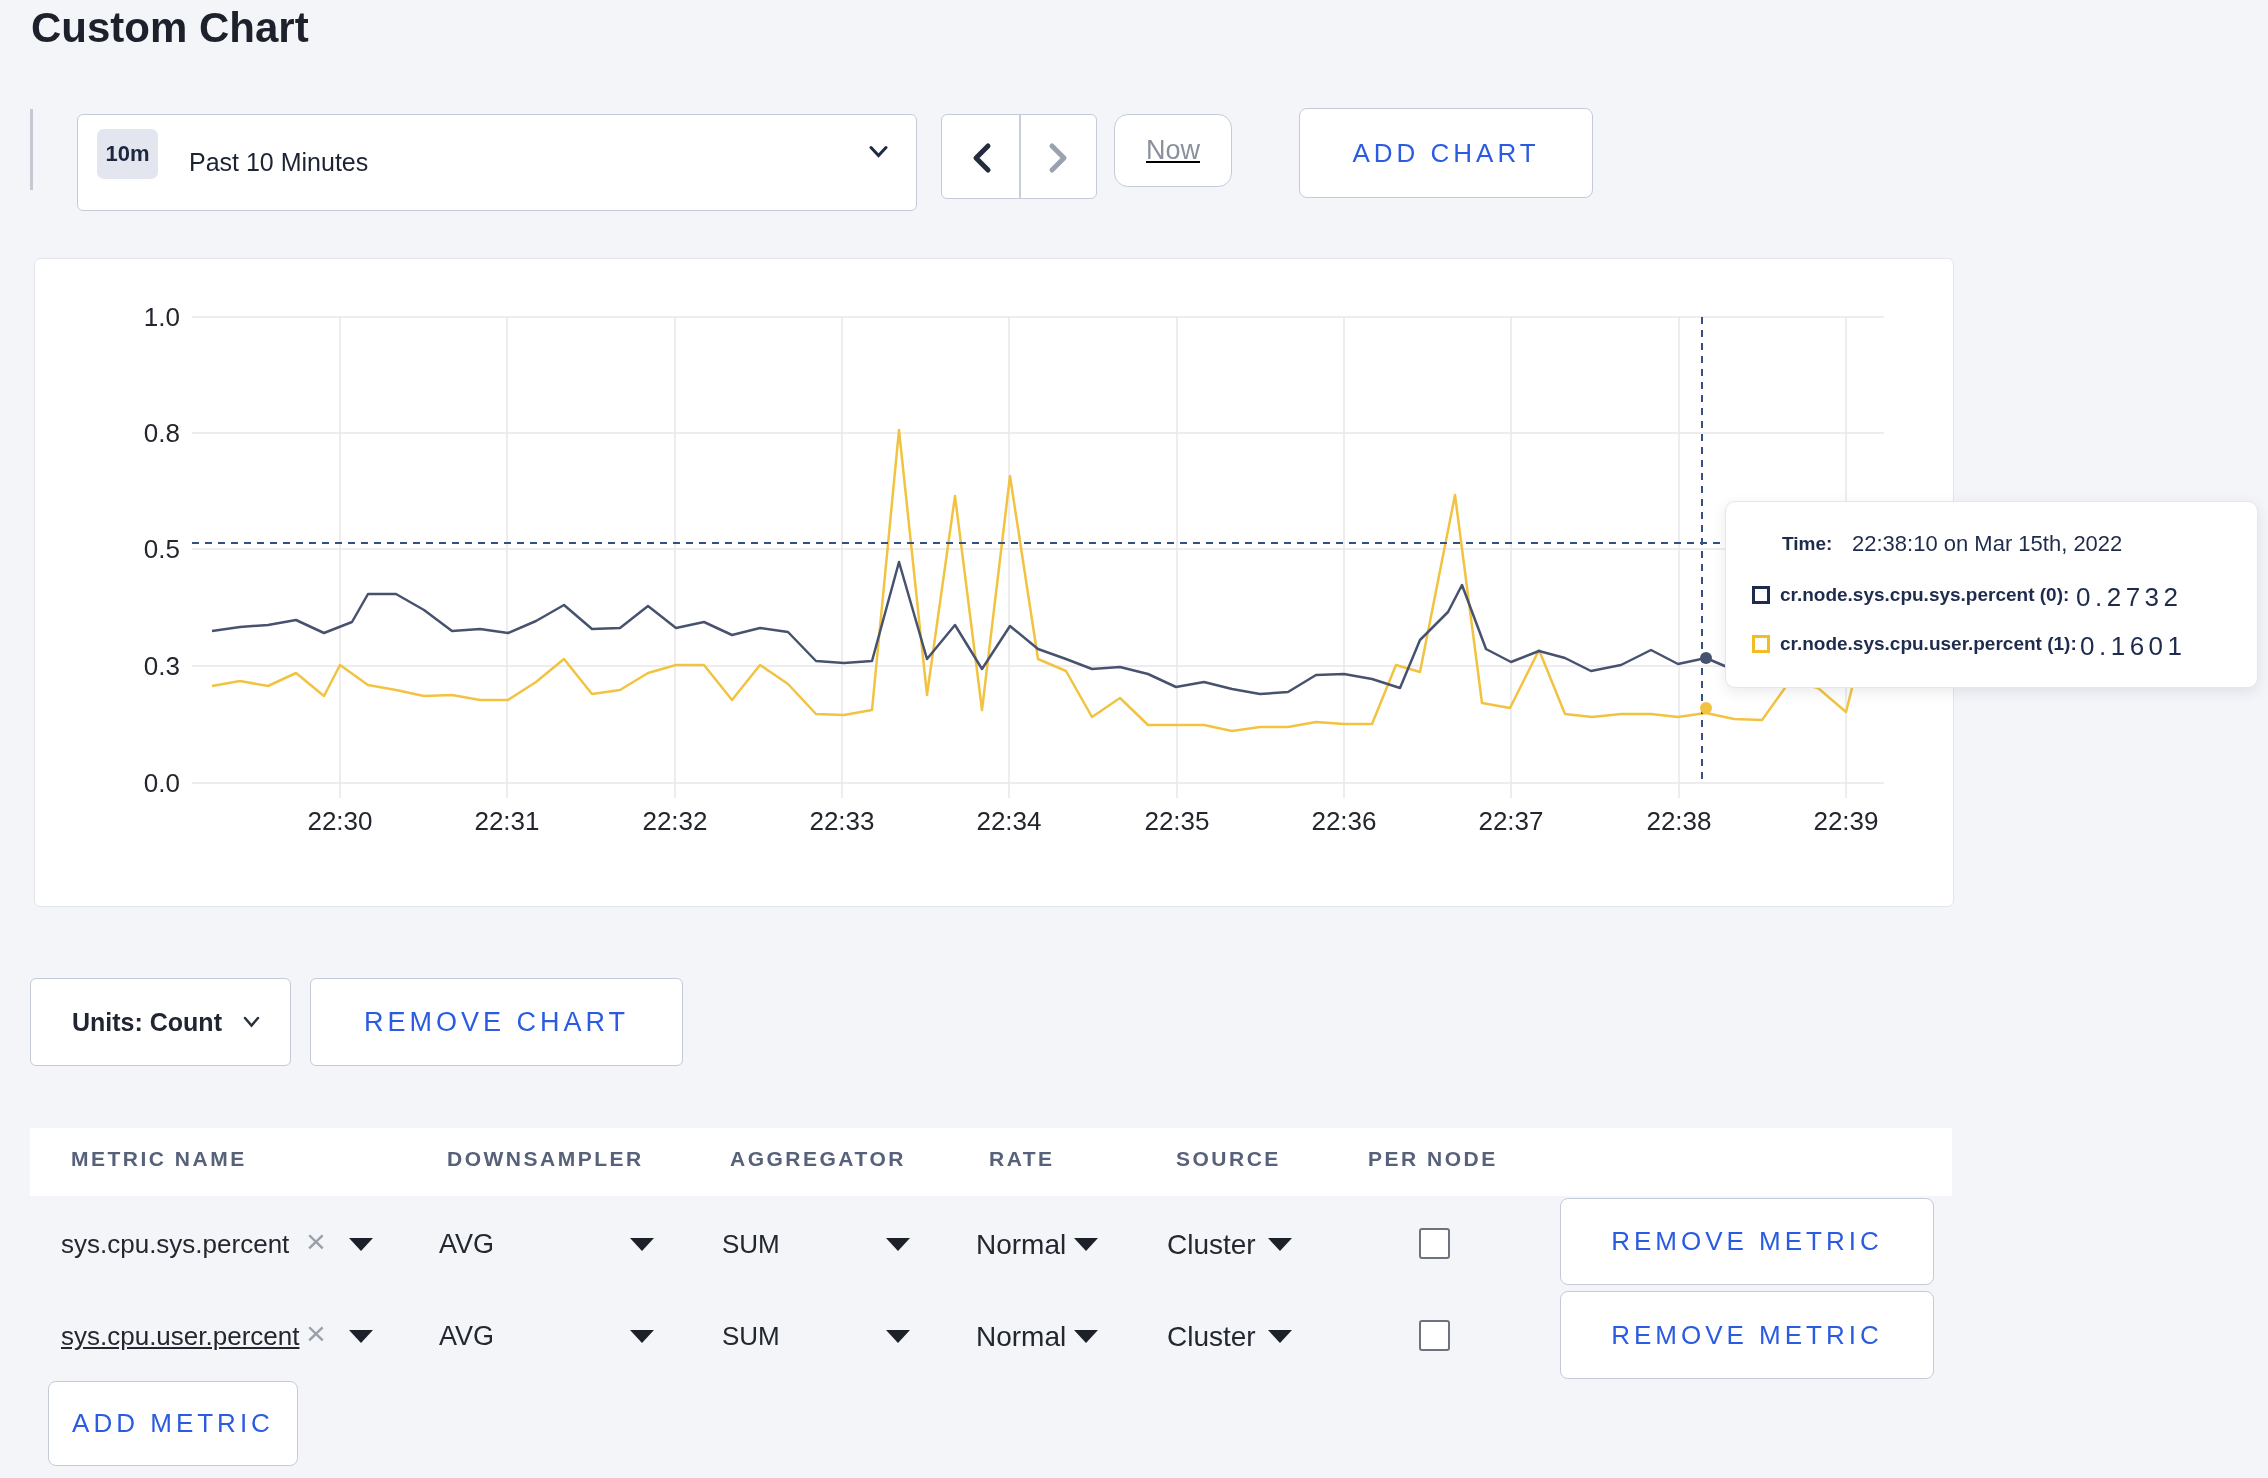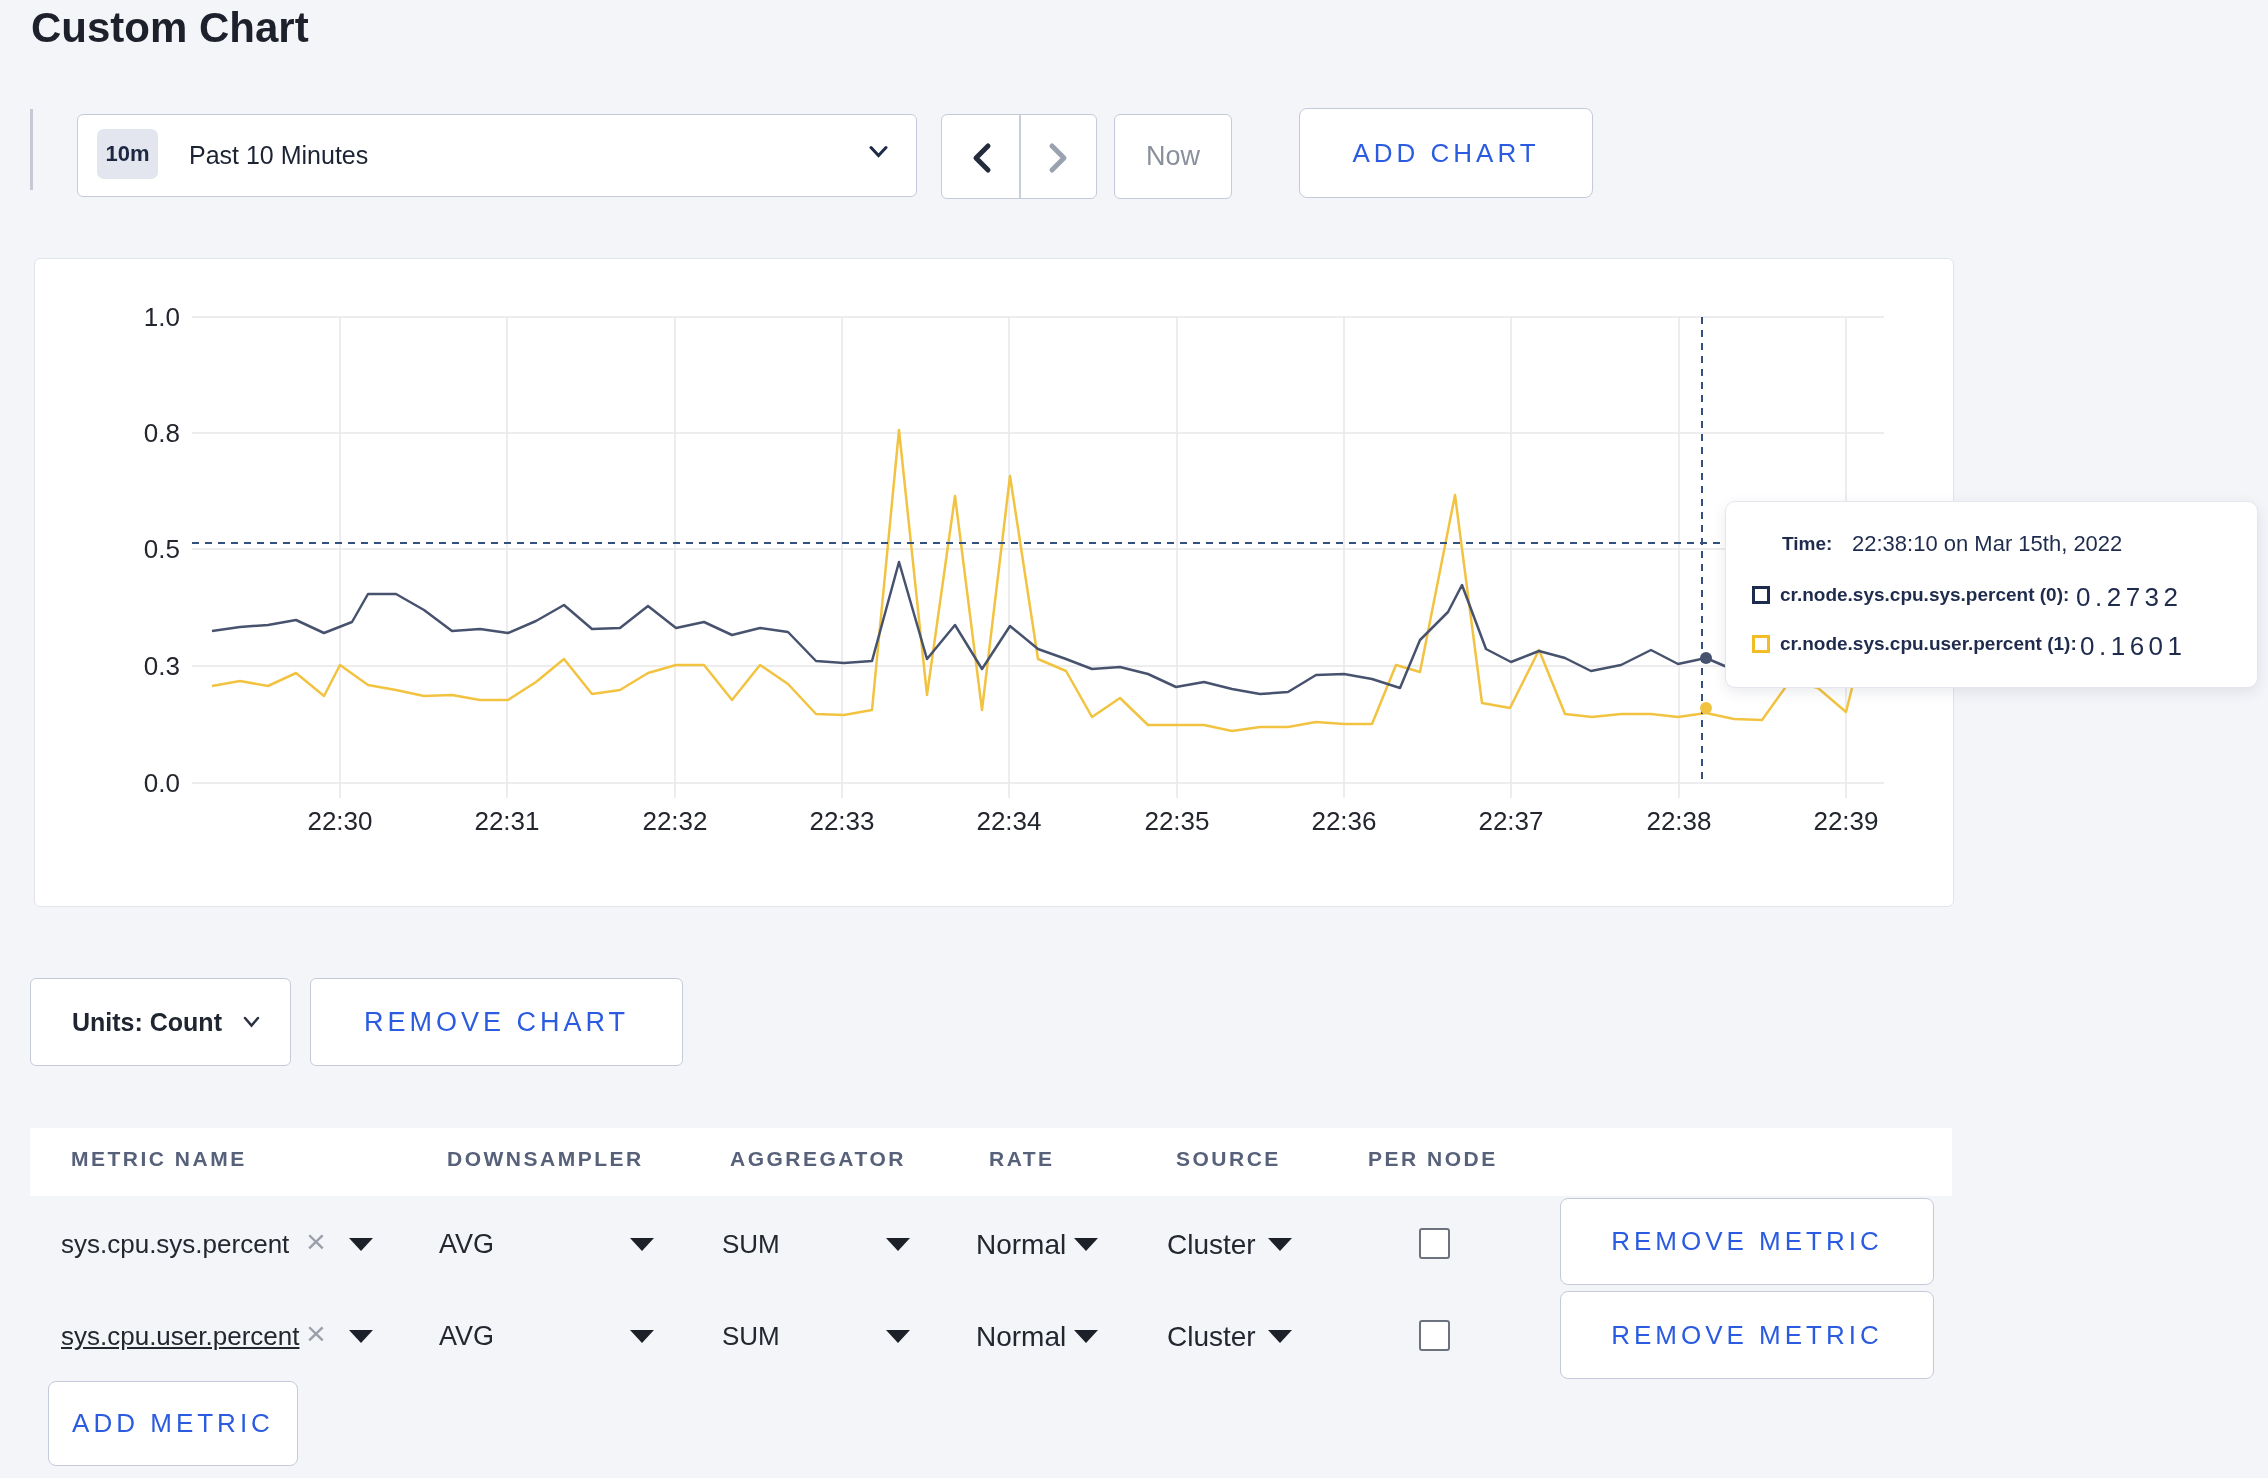--- a/index.html
+++ b/index.html
@@ -8,39 +8,39 @@
   .btn { position:absolute; background:#fff; border:1.5px solid #c4cad8; border-radius:8px; display:flex; align-items:center; justify-content:center; }
   .bluetext { color:#2a5be0; font-weight:normal; letter-spacing:4px; }
 </style>
 </head>
 <body>
 
 <div class="abs" style="left:31px; top:4px; font-size:42px; font-weight:bold; color:#1d212b;">Custom Chart</div>
 
 <div class="abs" style="left:30px; top:109px; width:3px; height:81px; background:#c4c9d4;"></div>
 
-<div class="btn" style="left:77px; top:114px; width:840px; height:83px; border-radius:6px; justify-content:flex-start;">
+<div class="btn" style="left:77px; top:114px; width:840px; height:97px; border-radius:6px; justify-content:flex-start;">
   <div style="position:absolute; left:19px; top:14px; width:61px; height:50px; background:#e3e6ee; border-radius:7px; display:flex; align-items:center; justify-content:center; font-size:22px; font-weight:bold; color:#1d2742;">10m</div>
   <div style="position:absolute; left:111px; top:0; height:100%; display:flex; align-items:center; font-size:25px; color:#1c2433;">Past 10 Minutes</div>
   <svg style="position:absolute; left:791px; top:30px;" width="19" height="14" viewBox="0 0 19 14">
       <path d="M2 2.5 L9.5 10.5 L17 2.5" fill="none" stroke="#1d2a45" stroke-width="3" stroke-linecap="round"></path>
     </svg>
 </div>
 
 <div class="btn" style="left:941px; top:114px; width:156px; height:85px; border-radius:6px;">
   <div style="position:absolute; left:77px; top:0; width:2px; height:100%; background:#c9cedb;"></div>
   <svg style="position:absolute; left:28px; top:27px;" width="24" height="32" viewBox="0 0 24 32">
       <path d="M18 4 L6 16 L18 28" fill="none" stroke="#232b3c" stroke-width="5" stroke-linecap="round" stroke-linejoin="round"></path>
     </svg>
   <svg style="position:absolute; left:104px; top:27px;" width="24" height="32" viewBox="0 0 24 32">
       <path d="M6 4 L18 16 L6 28" fill="none" stroke="#9ba2af" stroke-width="5" stroke-linecap="round" stroke-linejoin="round"></path>
     </svg>
 </div>
 
-<div class="btn" style="left:1114px; top:114px; width:118px; height:85px; border-radius:6px;">
+<div class="btn" style="left:1114px; top:114px; width:118px; height:73px; border-radius:14px;text-decoration:underline;">
   <span style="font-size:27px; color:#8a909c;">Now</span>
 </div>
 
 <div class="btn" style="left:1299px; top:108px; width:294px; height:90px;">
   <span class="bluetext" style="font-size:26px;">ADD CHART</span>
 </div>
 
 <div class="abs" style="left:34px; top:258px; width:1920px; height:649px; background:#fff; border:1px solid #e2e4ec; border-radius:6px;"></div>
 <svg class="abs" style="left:34px; top:258px;" width="1920" height="649" viewBox="34 258 1920 649">
 

